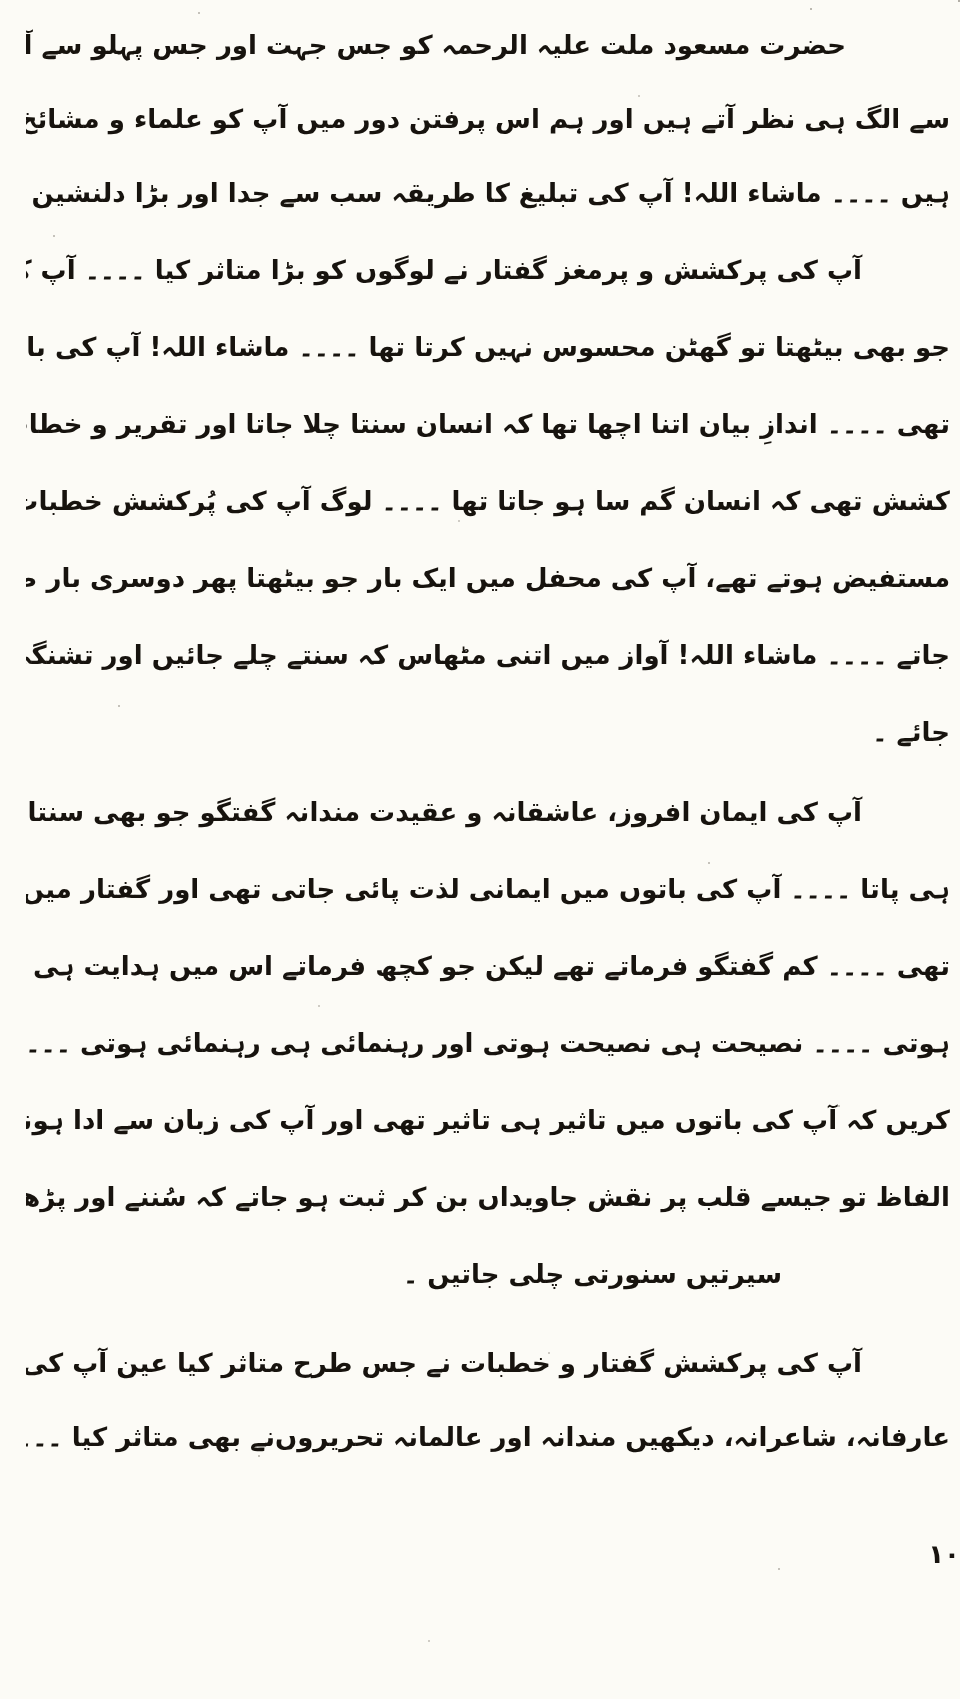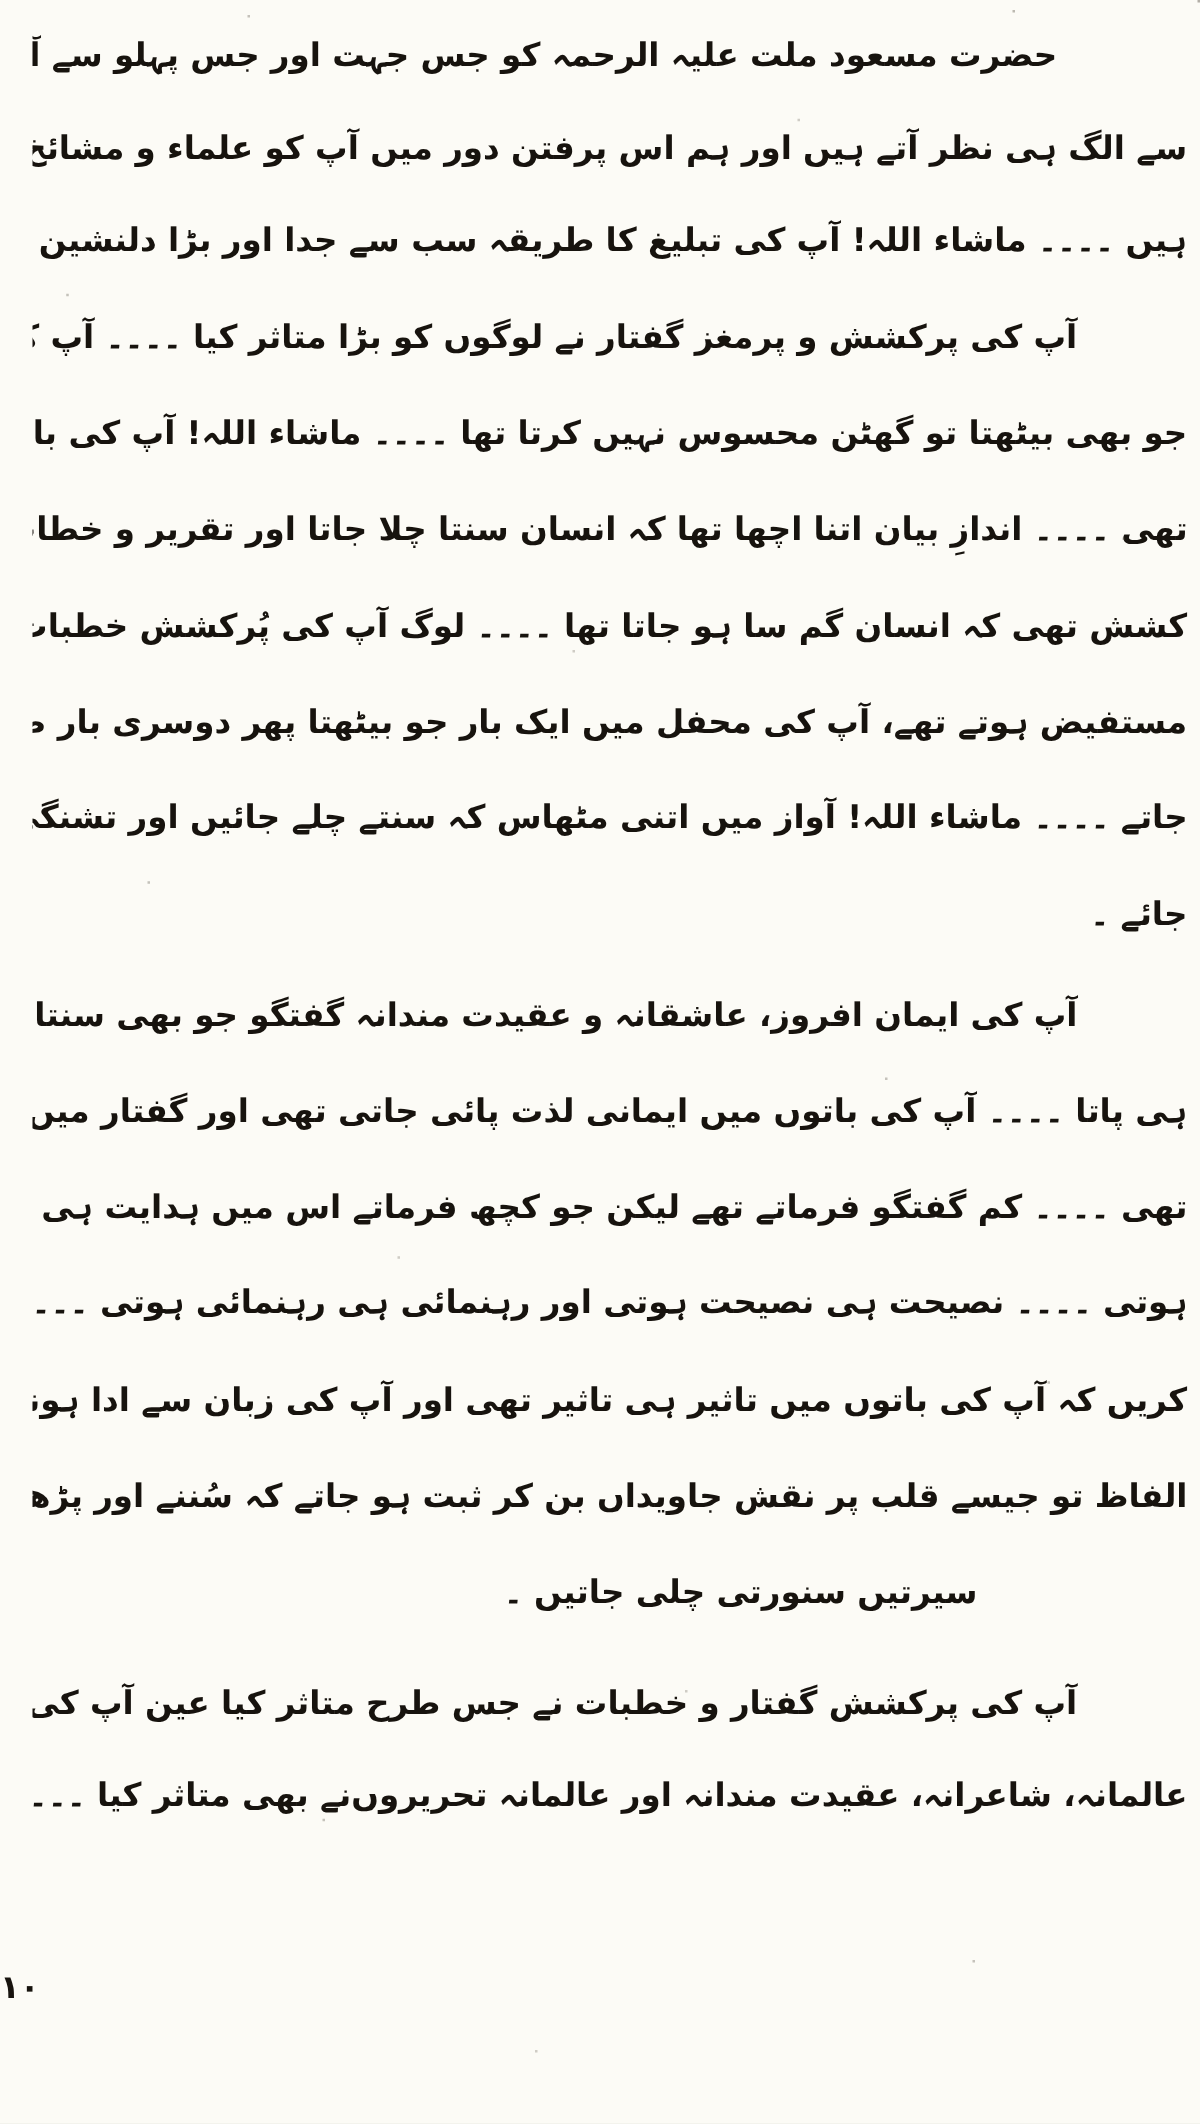--- a/index.html
+++ b/index.html
@@ -47,23 +47,23 @@
   
   .indent-lg{padding-right:104px;}
   .indent{padding-right:88px;}
   
   .line.end-right{text-align-last:right;-moz-text-align-last:right;}
   .line.offset-right{padding-right:168px;text-align:left;text-align-last:right;-moz-text-align-last:right;}
   
   .line.split{display:flex;justify-content:space-between;align-items:center;white-space:nowrap;}
   .line.split .seg{flex:0 0 auto;}
   .folio{
-    margin-top:96px;
+    margin-top:60px;
     height:40px;line-height:40px;
-    text-align:left;
+    text-align:right;
     font-size:26px;font-weight:700;
   }
 </style>
 </head>
 <body>
 
 <div class="page">
   <div class="specks"></div>
 
   <main class="text-block">
@@ -90,21 +90,21 @@
       <div class="line">تھی ۔۔۔۔ کم گفتگو فرماتے تھے لیکن جو کچھ فرماتے اس میں ہدایت ہی ہدایت</div>
       <div class="line">ہوتی ۔۔۔۔ نصیحت ہی نصیحت ہوتی اور رہنمائی ہی رہنمائی ہوتی ۔۔۔۔ کیا عرض</div>
       <div class="line">کریں کہ آپ کی باتوں میں تاثیر ہی تاثیر تھی اور آپ کی زبان سے ادا ہونے والے</div>
       <div class="line">الفاظ تو جیسے قلب پر نقش جاویداں بن کر ثبت ہو جاتے کہ سُننے اور پڑھنے والوں کی</div>
       <div class="line offset-right">سیرتیں سنورتی چلی جاتیں ۔</div>
     </section>
 
     <section class="para p4">
       <div class="line indent">آپ کی پرکشش گفتار و خطبات نے جس طرح متاثر کیا عین آپ کی عاشقانہ،</div>
       <div class="line split">
-        <span class="seg">عالمانہ، شاعرانہ، عقیدت مندانہ اور عالمانہ تحریروں</span>
+        <span class="seg">عارفانہ، شاعرانہ، دیکھیں مندانہ اور عالمانہ تحریروں</span>
         <span class="seg">نے بھی متاثر کیا ۔۔۔۔ آپ</span>
       </div>
     </section>
 
   </main>
 
   <footer class="folio">
     <span>۱۰</span>
   </footer>
 </div>

